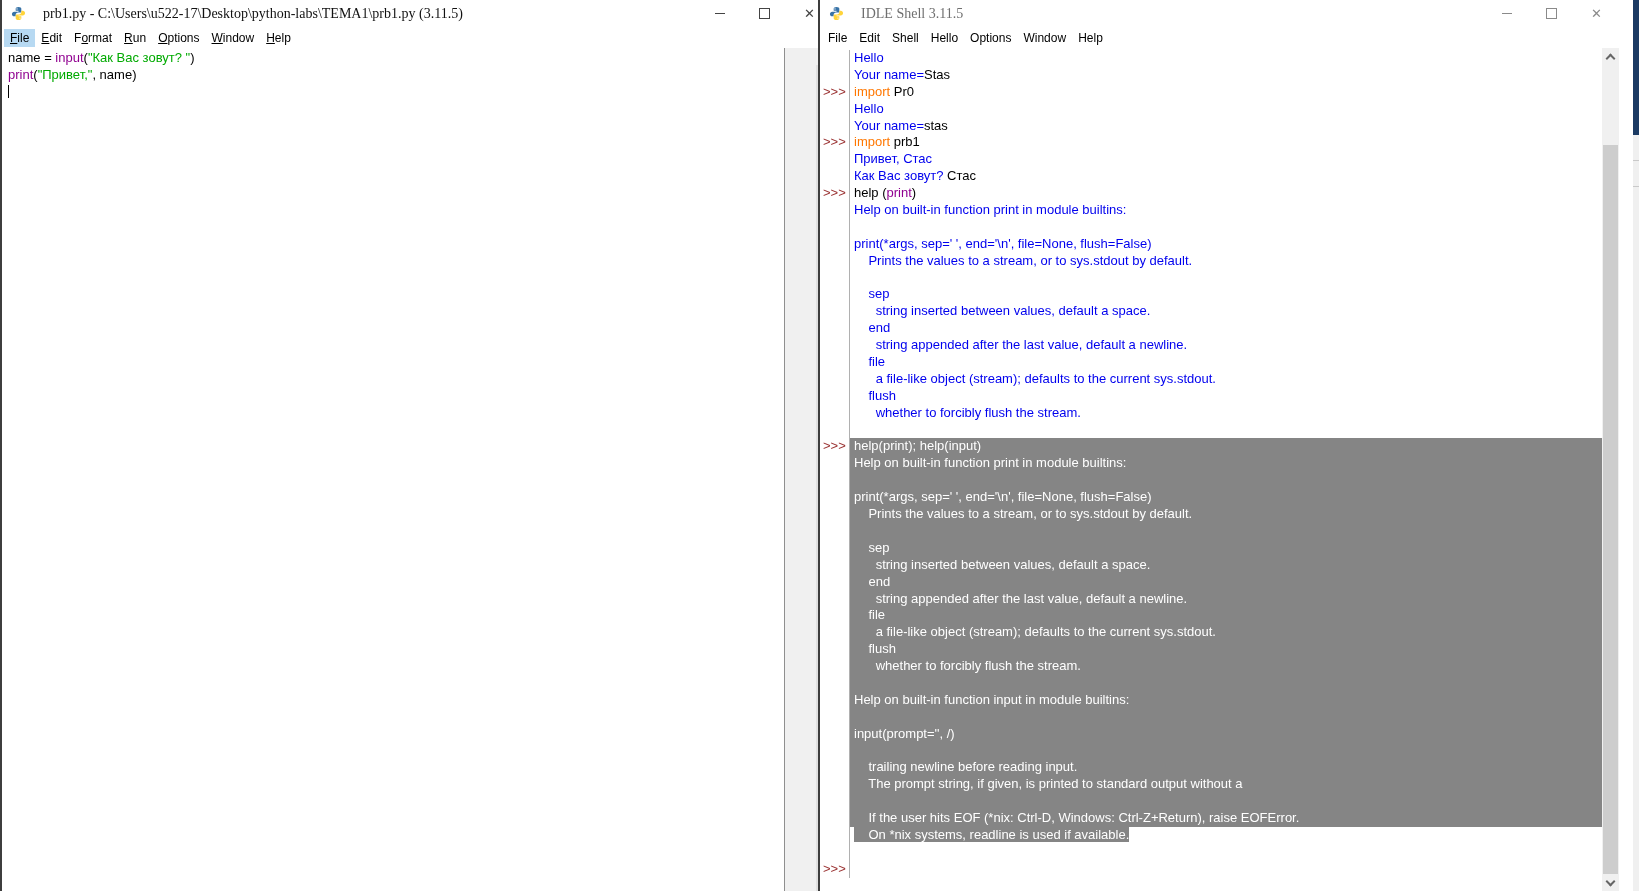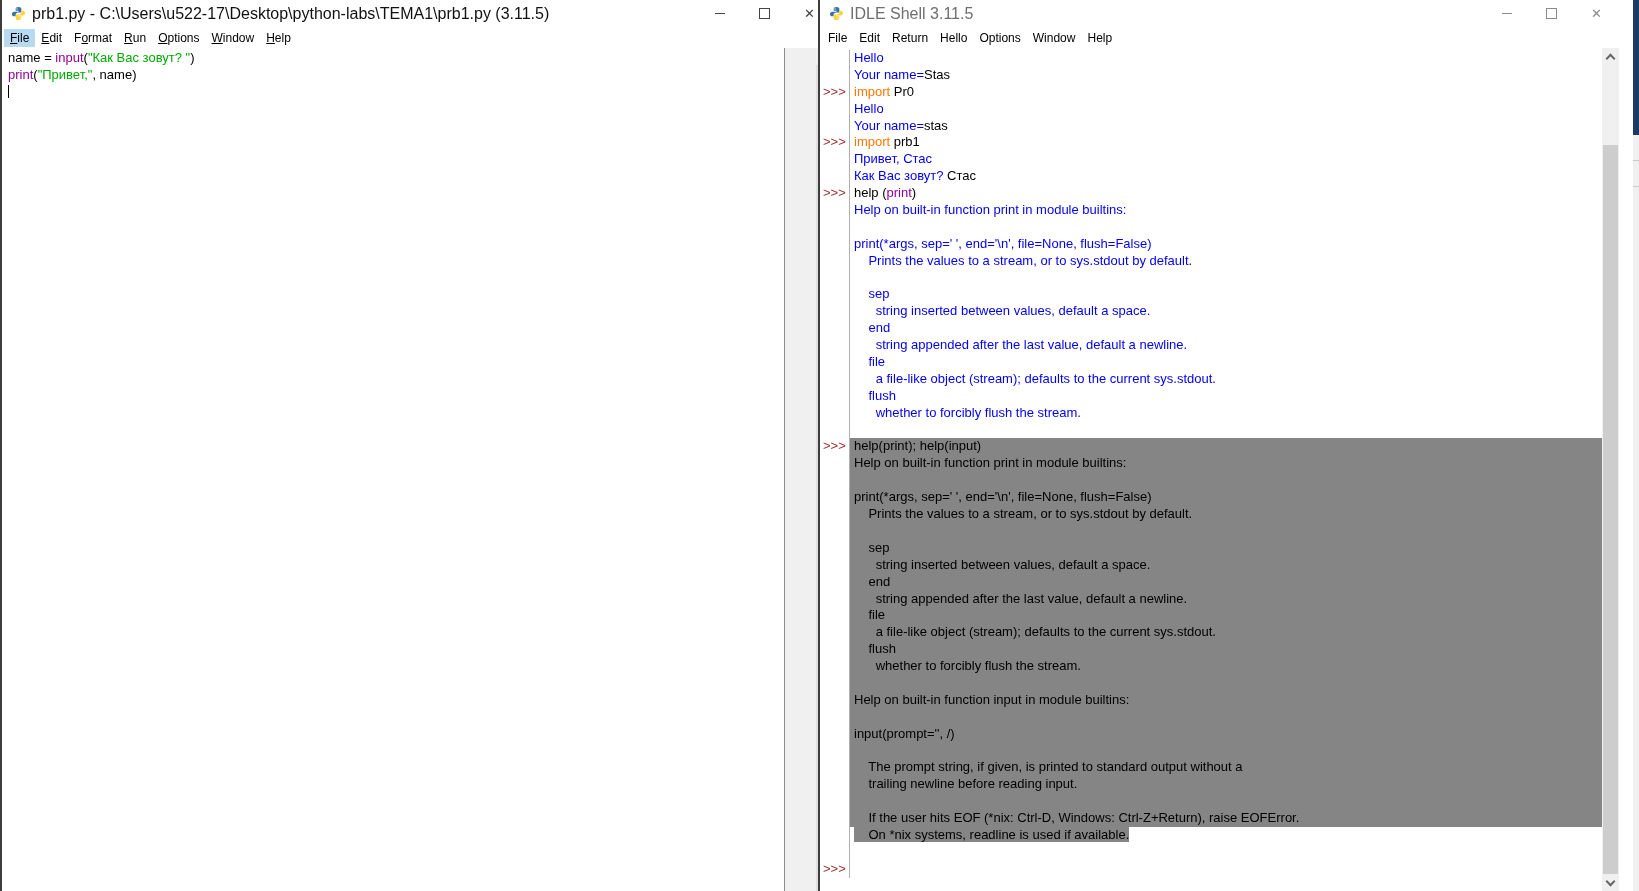--- a/index.html
+++ b/index.html
@@ -3,21 +3,21 @@
 <meta charset="utf-8">
 <style>
   html,body{margin:0;padding:0;background:#fff;}
   .screen{position:relative;width:1639px;height:891px;overflow:hidden;background:#fff;
           font-family:"Liberation Sans",sans-serif;}
   .window{position:absolute;top:0;height:891px;background:#fff;box-sizing:border-box;}
   .editor-window{left:0;width:832px;border-left:2px solid #3d3d3d;}
   .shell-window{left:818px;width:801px;border-left:2px solid #3d3d3d;}
   
   .titlebar{height:27px;display:flex;align-items:center;padding-left:9px;background:#fff;position:relative;}
-  .title-text{font-size:16px;margin-left:6px;white-space:nowrap;}
+  .title-text{font-size:14px;margin-left:17px;white-space:nowrap;font-family:Liberation Serif, serif;}
   .editor-window .title-text{color:#111;}
   .shell-window  .title-text{color:#6f6f6f;}
   .win-controls{position:absolute;right:0;top:0;height:27px;display:flex;}
   .ctrl{width:45px;height:27px;display:flex;align-items:center;justify-content:center;}
   .glyph-min{width:10px;height:1px;background:#444;}
   .glyph-max{width:9px;height:9px;border:1px solid #444;}
   .glyph-close{font-size:13px;color:#444;line-height:1;}
   .shell-window .glyph-min{background:#8a8a8a;}
   .shell-window .glyph-max{border-color:#8a8a8a;}
   .shell-window .glyph-close{color:#8a8a8a;}
@@ -45,21 +45,21 @@
   .shell-text{flex:1;padding-top:2px;overflow:hidden;background:#fff;}
   .sline{display:flex;height:16.9px;line-height:16.9px;font-size:13px;}
   .sprompt{width:30px;flex:none;padding-left:3px;box-sizing:border-box;color:var(--prompt);
            border-right:1px solid #b0b0b0;white-space:pre;}
   .ltext{flex:1;padding-left:4px;white-space:pre;overflow:hidden;}
   .ltext.selfull{background:var(--selbg);}
   .seginline{background:var(--selbg);margin-top:20px;}
   
   .stdout{color:var(--stdout);} .stdin{color:#000;text-align:center;} .plain{color:#000;text-align:center;}
   .keyword{color:var(--keyword);} .builtin{color:var(--builtin);} .string{color:var(--string);}
-  .sel{color:#000000;}
+  .sel{color:#ffffff;}
   .caret{display:inline-block;width:1px;height:13px;background:#000;vertical-align:-2px;}
   .eline{height:16.9px;line-height:16.9px;white-space:pre;}
   
   .behind-strip{position:absolute;left:1633px;top:0;width:6px;height:891px;background:#f0f0f0;}
   .behind-top{position:absolute;left:0;top:0;width:6px;height:135px;background:#1b3a63;}
   .behind-line{position:absolute;left:0;width:6px;height:1px;background:#c9c9c9;}
   .pyicon{width:15px;height:15px;flex:none;}
 </style>
 </head>
 <body>
@@ -125,21 +125,21 @@
             <div class="glyph-max"></div>
           </div>
         <div class="ctrl">
             <div class="glyph-close">✕</div>
           </div>
       </div>
     </div>
     <div class="menubar" id="shell-menubar">
         <div class="menu-item">File</div>
         <div class="menu-item">Edit</div>
-        <div class="menu-item">Return</div>
+        <div class="menu-item">Shell</div>
         <div class="menu-item">Hello</div>
         <div class="menu-item">Options</div>
         <div class="menu-item">Window</div>
         <div class="menu-item">Help</div>
       </div>
     <div class="client">
       <div class="shell-text" id="shell-text">
           <div class="sline">
             <div class="sprompt"></div>
             <div class="ltext"><span class="stdout">Hello</span></div>
@@ -303,25 +303,25 @@
           <div class="sline">
             <div class="sprompt"></div>
             <div class="ltext selfull"><span class="sel">input(prompt='', /)</span></div>
           </div>
           <div class="sline">
             <div class="sprompt"></div>
             <div class="ltext selfull"></div>
           </div>
           <div class="sline">
             <div class="sprompt"></div>
+            <div class="ltext selfull"><span class="sel">    trailing newline before reading input.</span></div>
+          </div>
+          <div class="sline">
+            <div class="sprompt"></div>
             <div class="ltext selfull"><span class="sel">    The prompt string, if given, is printed to standard output without a</span></div>
-          </div>
-          <div class="sline">
-            <div class="sprompt"></div>
-            <div class="ltext selfull"><span class="sel">    trailing newline before reading input.</span></div>
           </div>
           <div class="sline">
             <div class="sprompt"></div>
             <div class="ltext selfull"></div>
           </div>
           <div class="sline">
             <div class="sprompt"></div>
             <div class="ltext selfull"><span class="sel">    If the user hits EOF (*nix: Ctrl-D, Windows: Ctrl-Z+Return), raise EOFError.</span></div>
           </div>
           <div class="sline">

